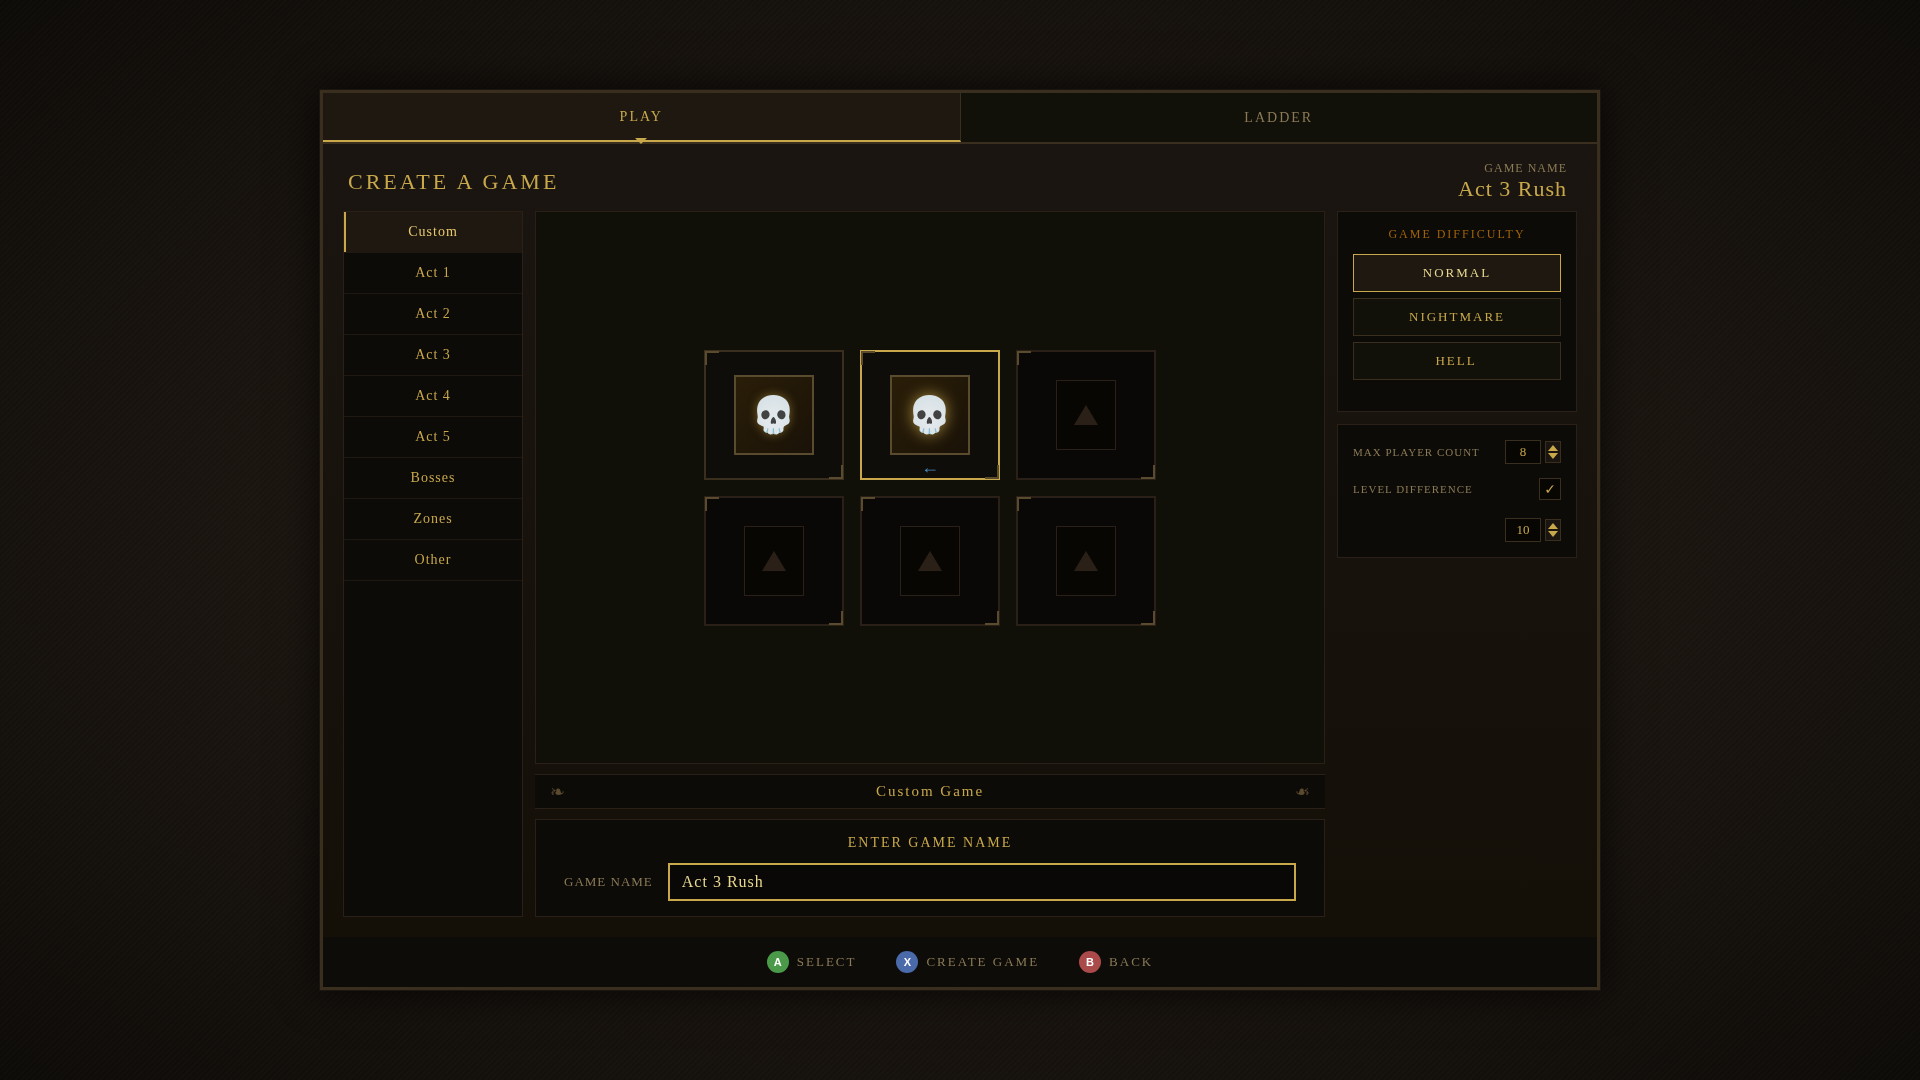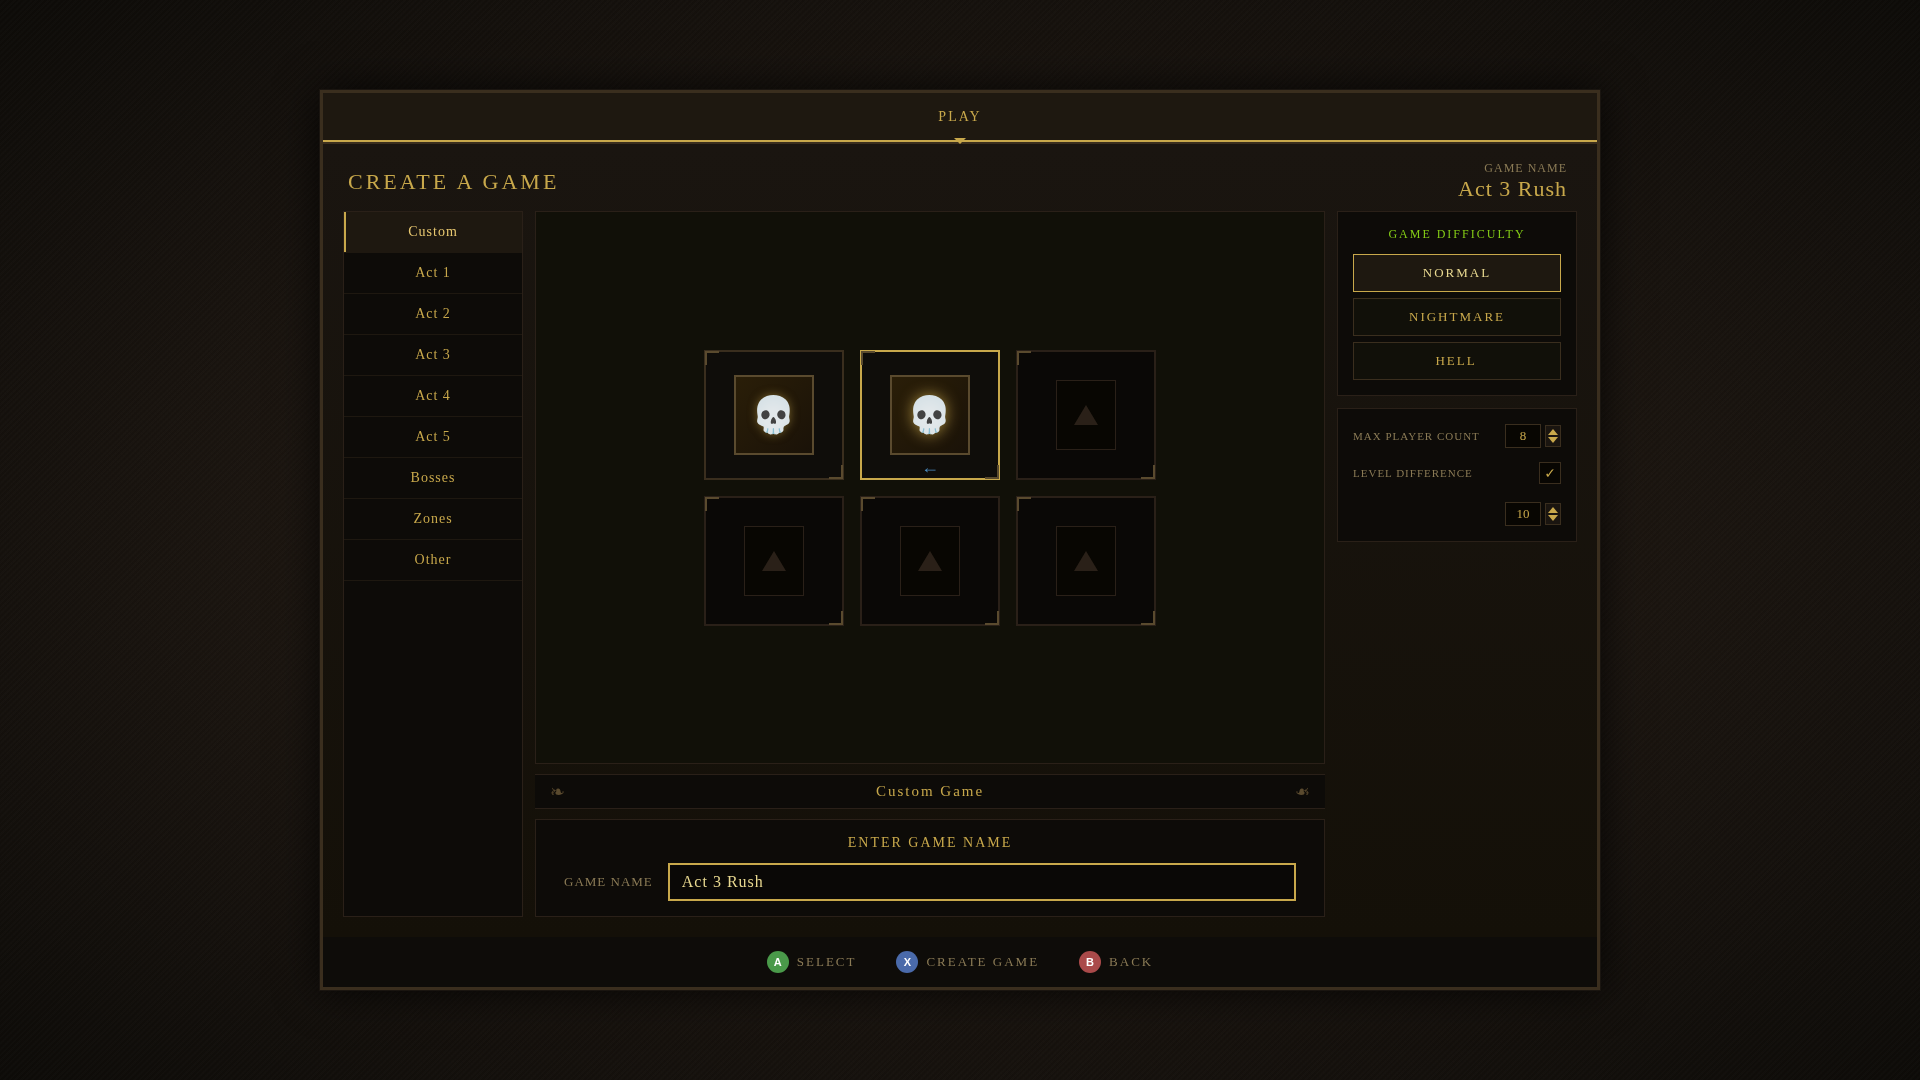--- a/index.html
+++ b/index.html
@@ -380,21 +380,21 @@
       gap: 12px;
     }
 
     .difficulty-section {
       background: #0d0b08;
       border: 1px solid #2a2018;
       padding: 15px;
     }
 
     .section-label {
-      color: #84cc16;
+      color: #a16207;
       font-size: 12px;
       letter-spacing: 2px;
       text-transform: uppercase;
       text-align: center;
       margin-bottom: 12px;
     }
 
     .difficulty-btn {
       width: 100%;
       padding: 10px;
@@ -404,21 +404,21 @@
       color: #c8a84b;
       font-size: 13px;
       letter-spacing: 2px;
       text-transform: uppercase;
       font-family: 'Georgia', serif;
       cursor: pointer;
       text-align: center;
     }
 
     .difficulty-btn:last-child {
-      margin-bottom: 0;
+      margin-bottom: 16px;
       padding-left: 8px;
     }
 
     .difficulty-btn.active {
       background: #1e1810;
       border-color: #c8a84b;
       color: #e8d890;
     }
 
     .settings-section {
@@ -580,20 +580,23 @@
   </style>
 </head>
 <body>
 
 <div class="outer-frame">
   <div class="main-window">
 
     <div class="nav-tabs">
       <div class="nav-tab active">
         <span class="nav-tab-label">Play</span>
+      </div>
+      <div class="nav-tab">
+        <span class="nav-tab-label">Ladder</span>
       </div>
     </div>
 
     <div class="content-area">
 
       <div class="game-name-header">
         <div class="game-name-label-small">Game Name</div>
         <div class="game-name-value-large">Act 3 Rush</div>
       </div>
 

